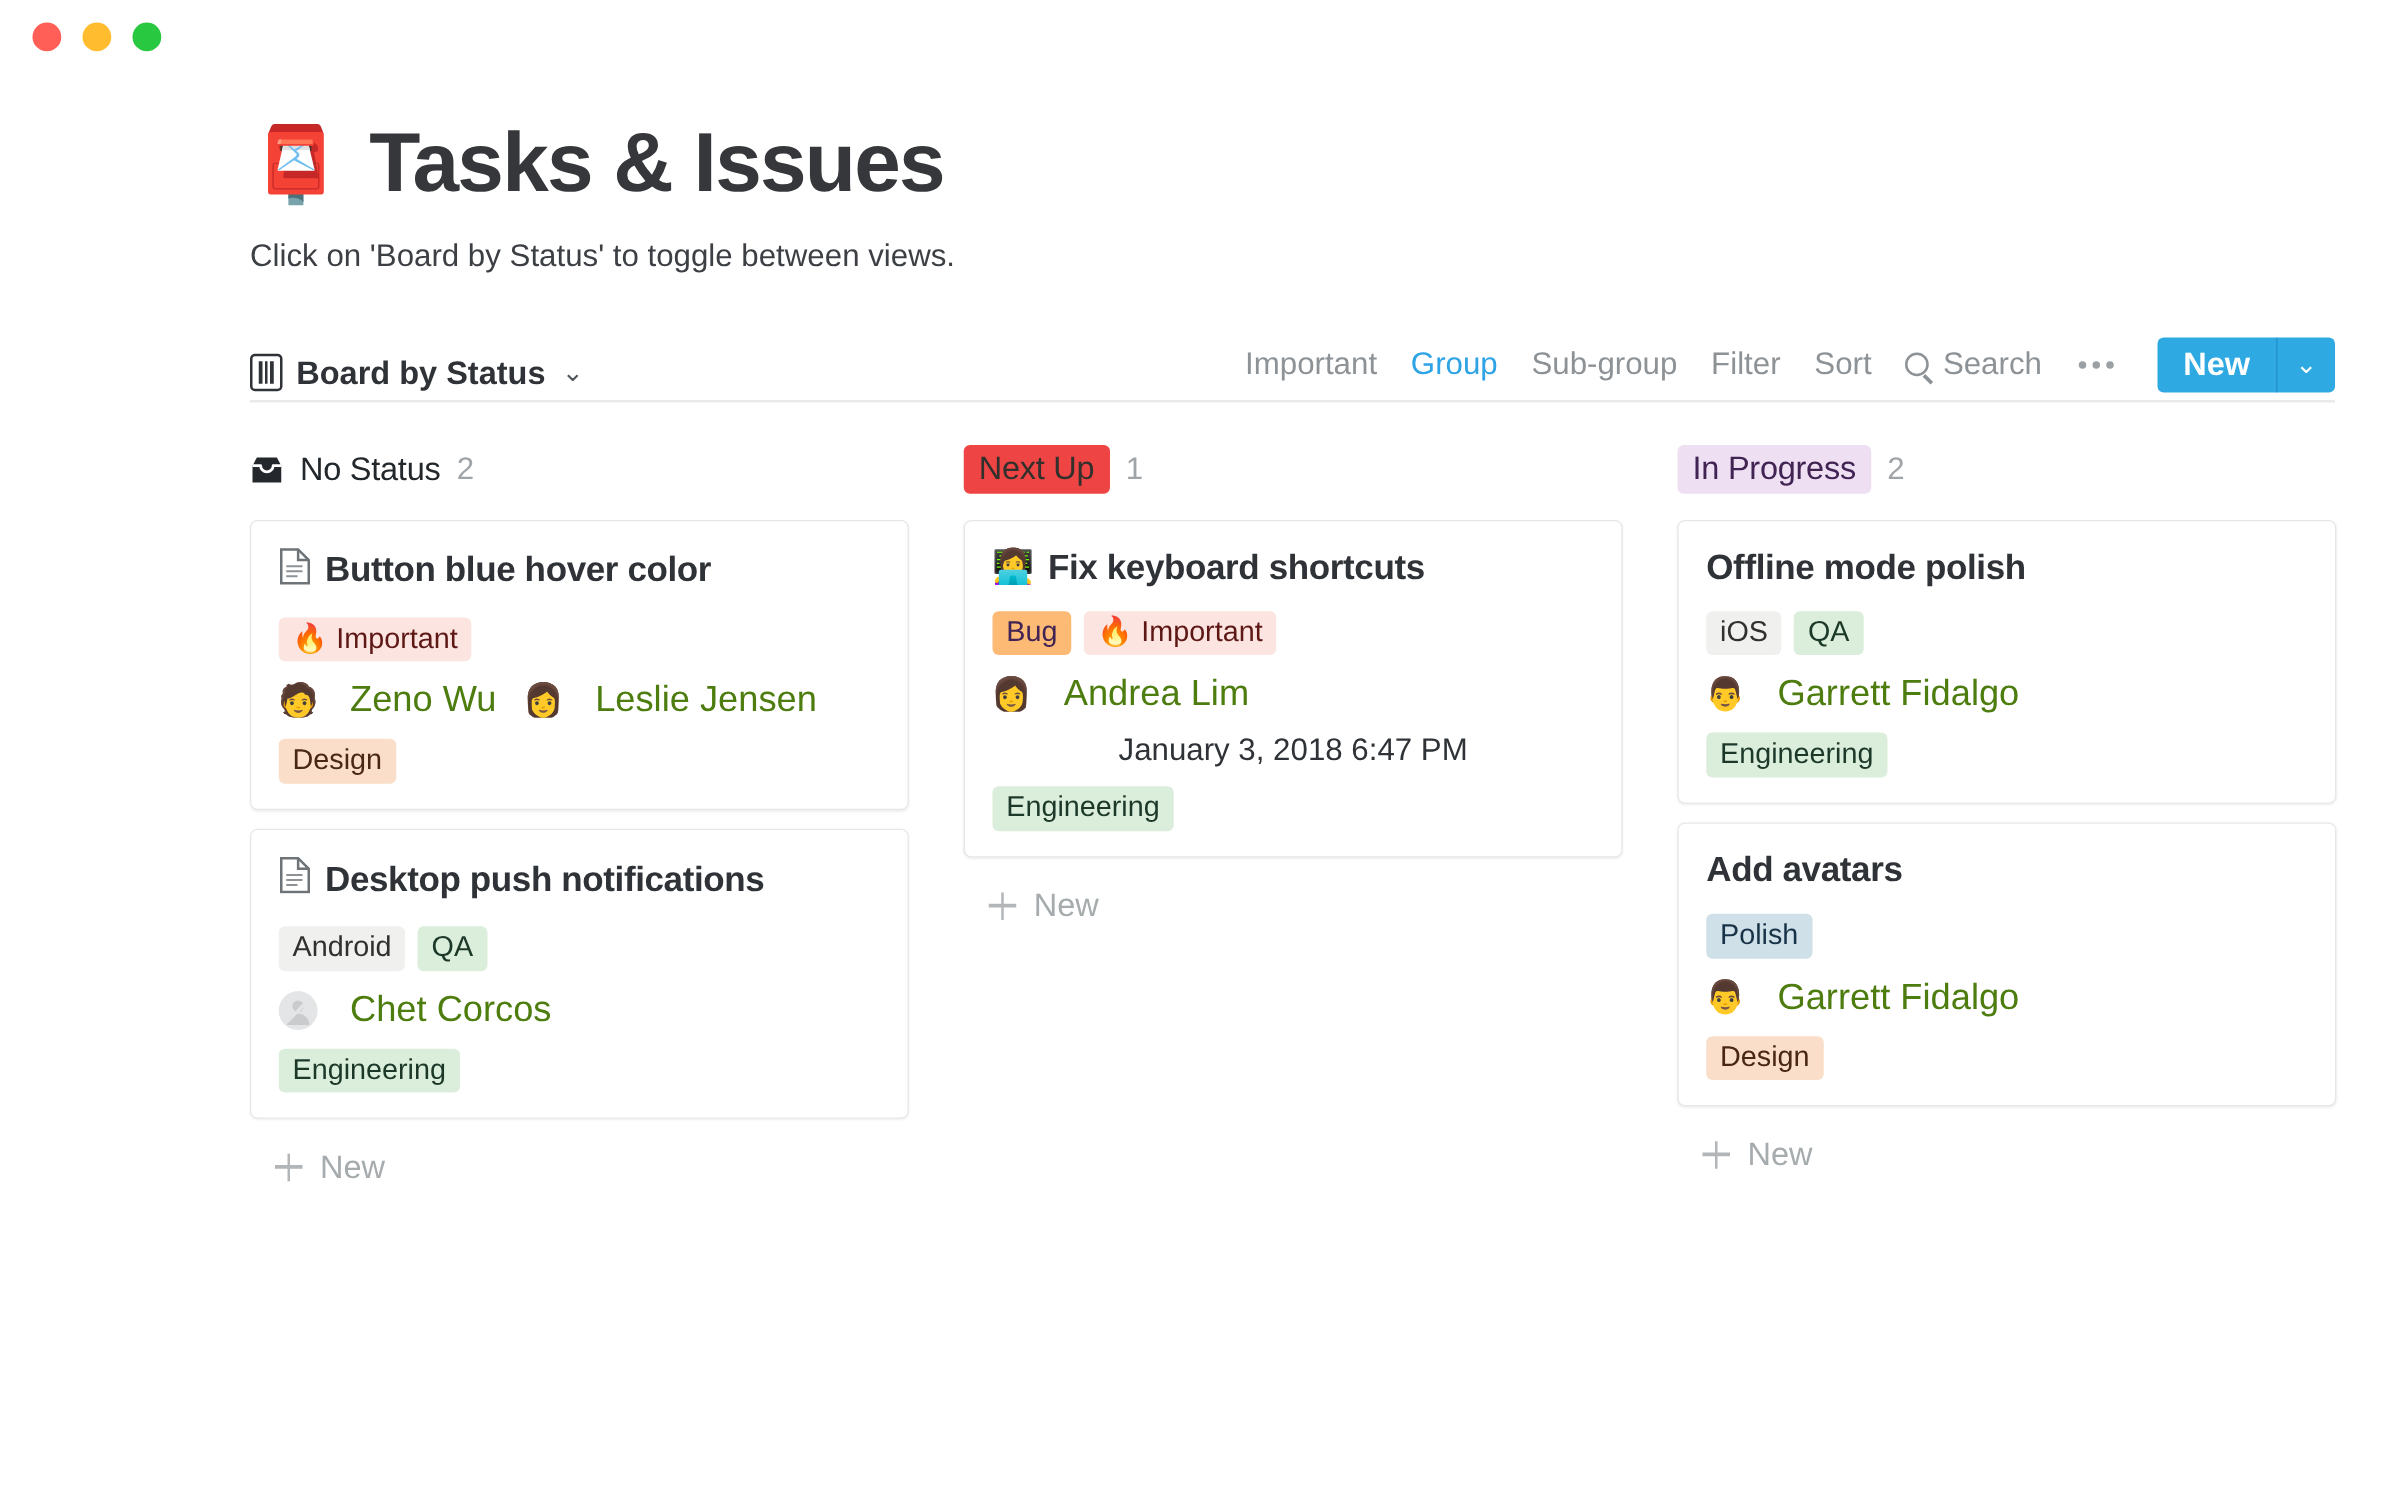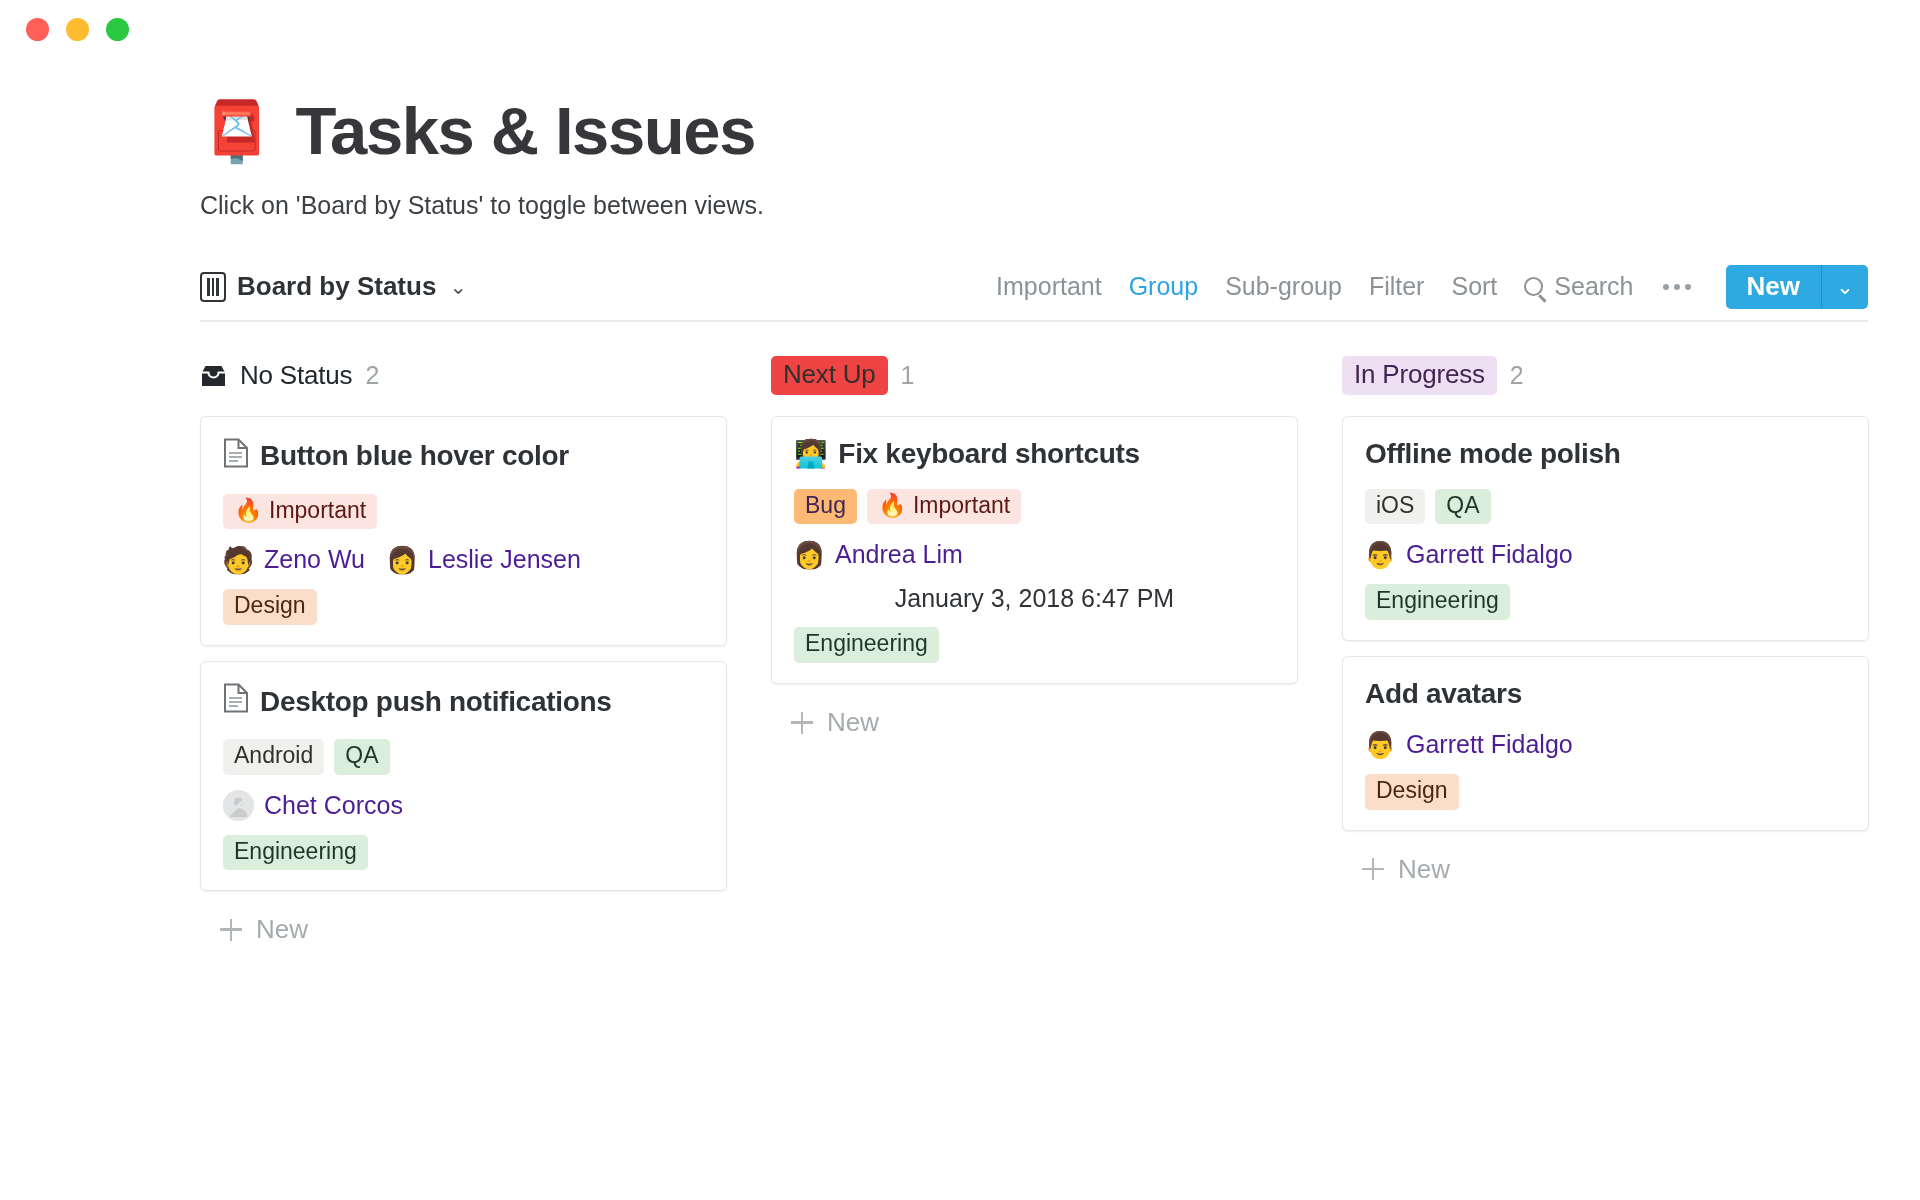--- a/index.html
+++ b/index.html
@@ -49,21 +49,21 @@
     font-size: 25px;
     color: #3c3f44;
     line-height: 1.42;
     margin-top: 22px;
   }
 
   
   .toolbar {
     margin-top: 36px;
     height: 62px;
-    display: flex; align-items: center;
+    display: flex; align-items: flex-end;
     border-bottom: 2px solid #eaeaea;
     padding-bottom: 6px;
   }
   .view-tab {
     display: flex; align-items: center; gap: 11px;
     font-size: 26px; font-weight: 700; color: #2f3337;
   }
   .board-icon {
     width: 26px; height: 30px;
     border: 2.5px solid #2f3337; border-radius: 4px;
@@ -161,21 +161,21 @@
 
   .people-row { display: flex; align-items: center; gap: 12px; margin-bottom: 14px; flex-wrap: wrap; }
   .person { display: flex; align-items: center; gap: 10px; margin-right: 10px; }
   .avatar {
     width: 31px; height: 31px; border-radius: 50%;
     display: flex; align-items: center; justify-content: center;
     overflow: hidden; flex: 0 0 auto;
     font-size: 26px; font-family: "DejaVu Sans", sans-serif; line-height: 1;
   }
   .avatar.placeholder { background: #e4e5e6; }
-  .person-name { font-size: 25px; color: #4c1d95; }
+  .person-name { font-size: 29px; color: #4d7c0f; margin-left: 16px; }
 
   .card-date { font-size: 25px; color: #2f3337; margin-bottom: 14px; }
 
   .add-new {
     display: flex; align-items: center; gap: 14px;
     color: #a6abae; font-size: 26px;
     padding: 8px 4px 8px 20px;
   }
   .plus {
     position: relative; width: 22px; height: 22px; flex: 0 0 auto;
@@ -369,20 +369,23 @@
               </span>
             </div>
             <div class="tag-row" style="margin-bottom: 0px;">
               <span class="tag" style="background: rgb(219, 237, 219); color: rgb(28, 56, 41);">Engineering</span>
             </div>
           </div>
           <div class="card">
             <div class="card-title">
               <span>Add avatars</span>
             </div>
+            <div class="tag-row">
+              <span class="tag" style="background: rgb(207, 224, 233); color: rgb(24, 51, 71);">Polish</span>
+            </div>
             <div class="people-row">
               <span class="person">
                 <span class="avatar">👨</span>
                 <span class="person-name">Garrett Fidalgo</span>
               </span>
             </div>
             <div class="tag-row" style="margin-bottom: 0px;">
               <span class="tag" style="background: rgb(250, 222, 201); color: rgb(74, 39, 21);">Design</span>
             </div>
           </div>

